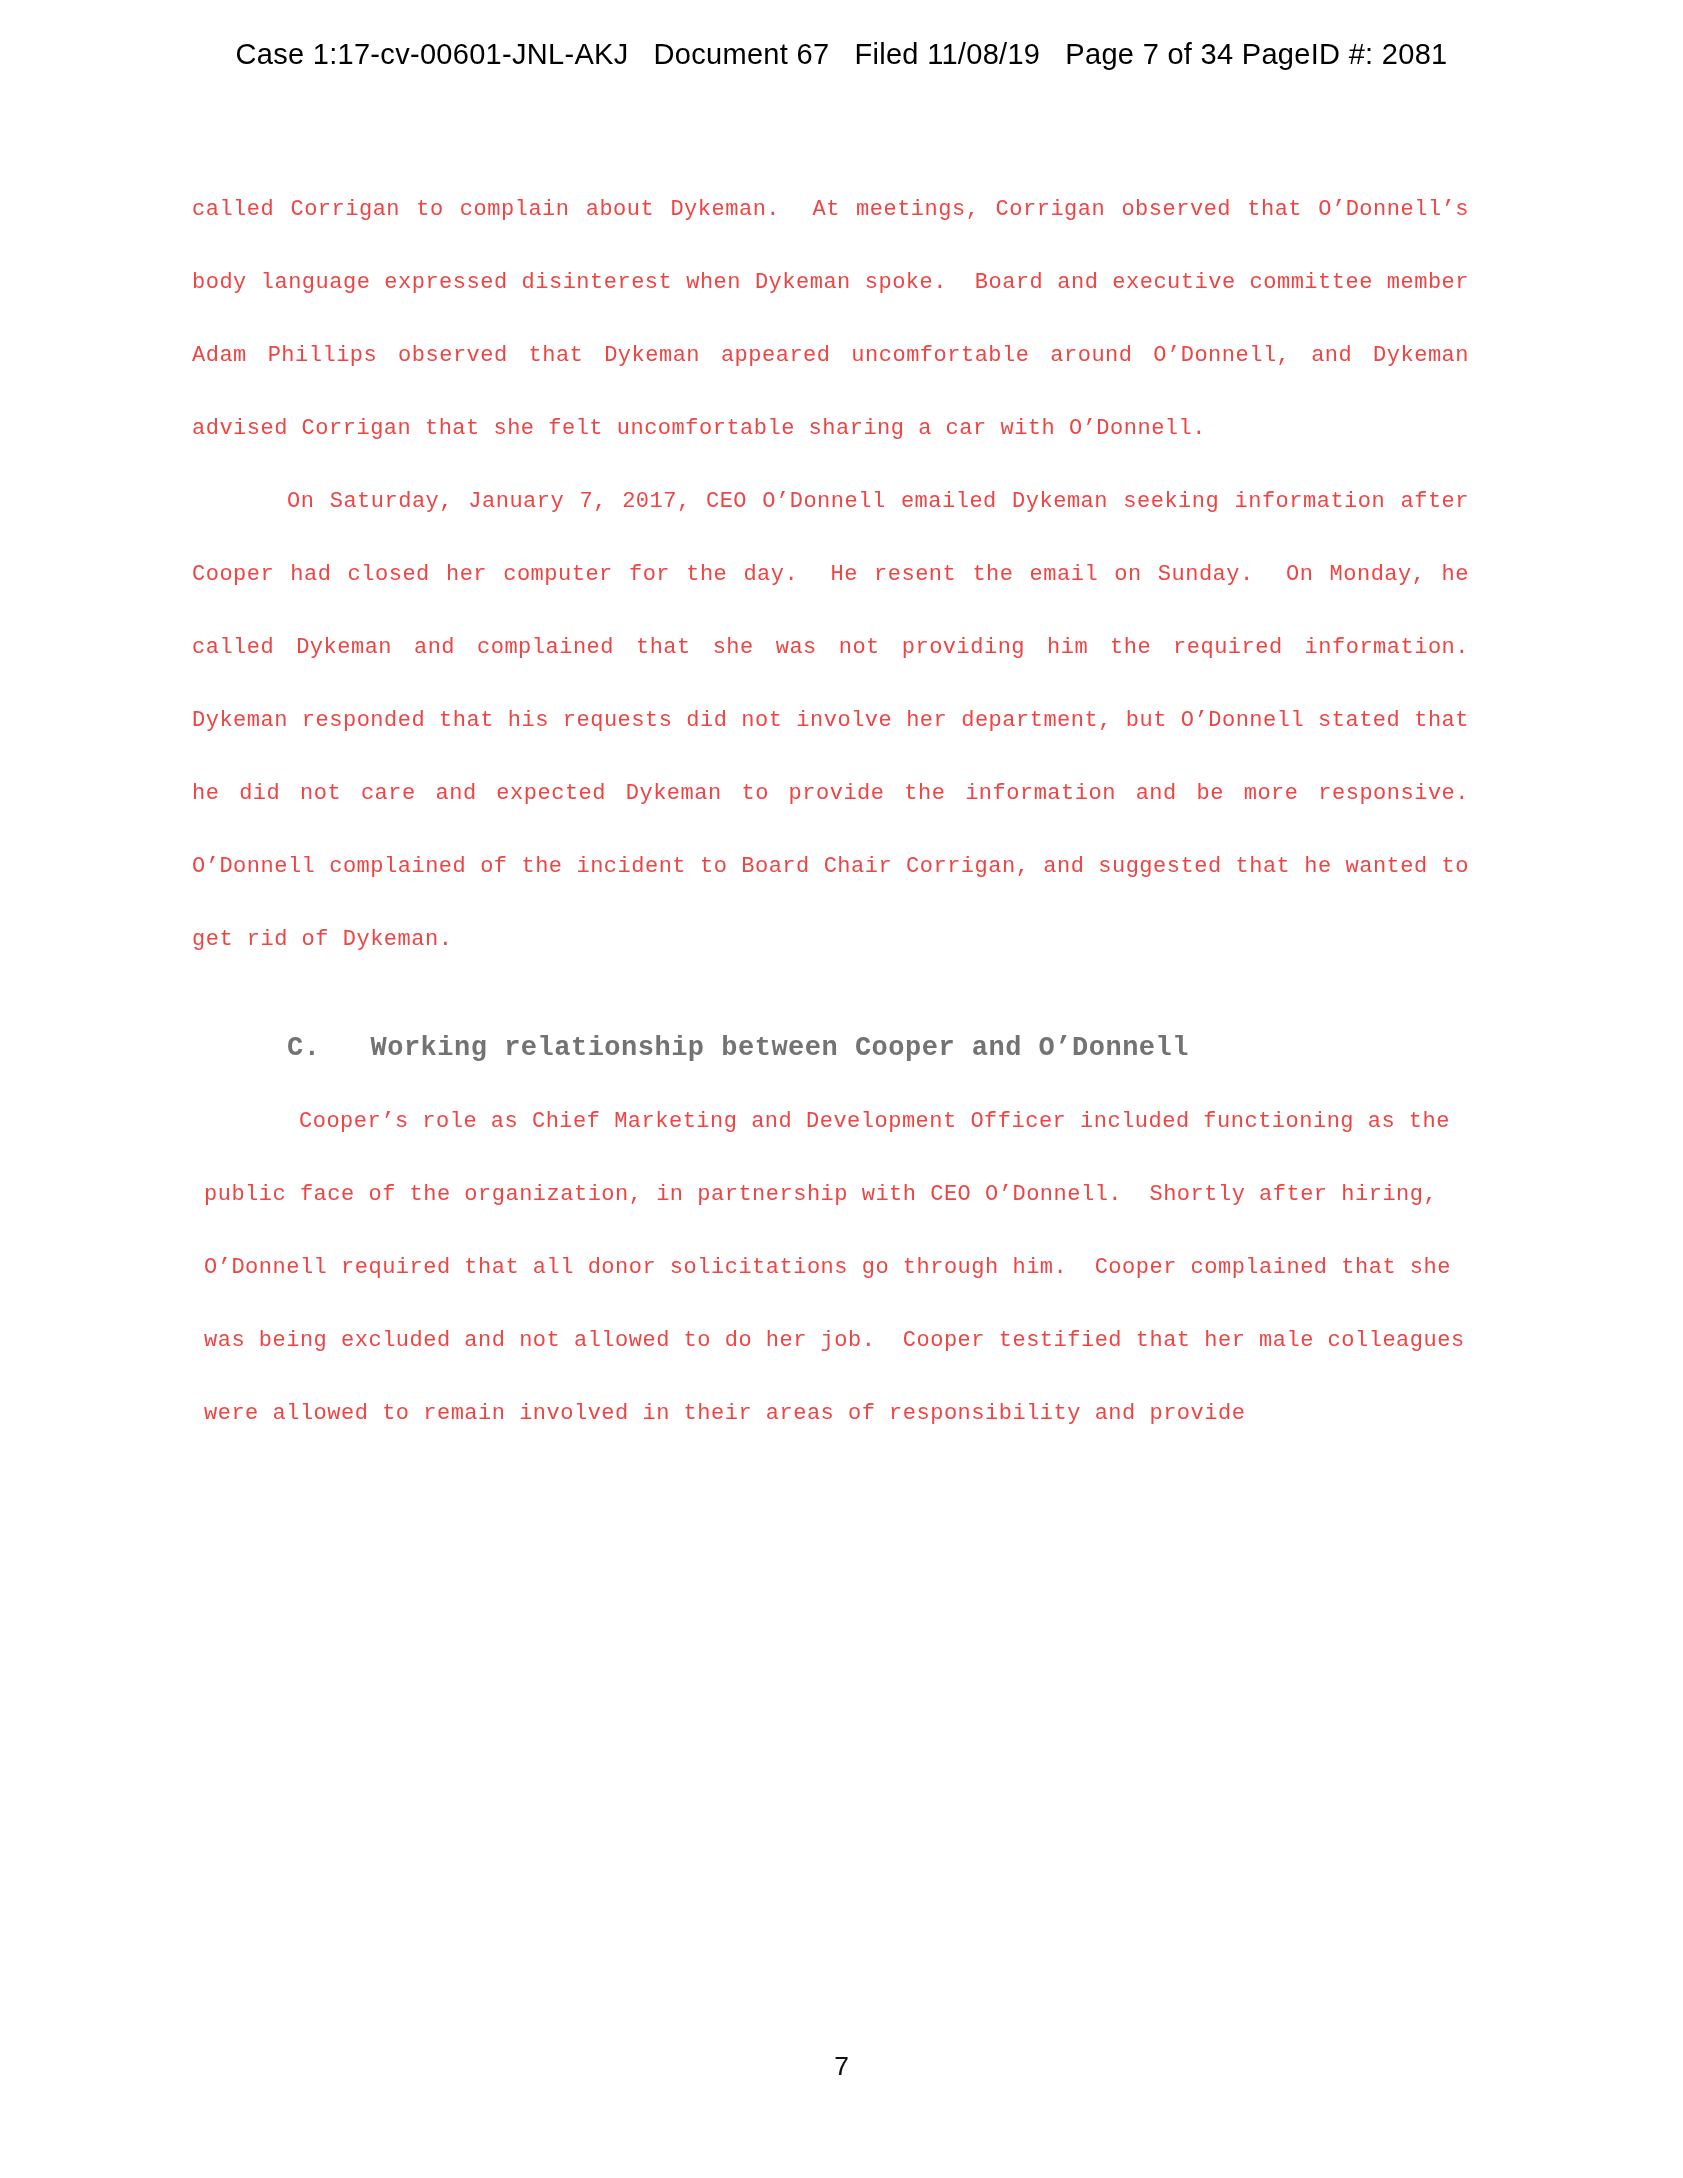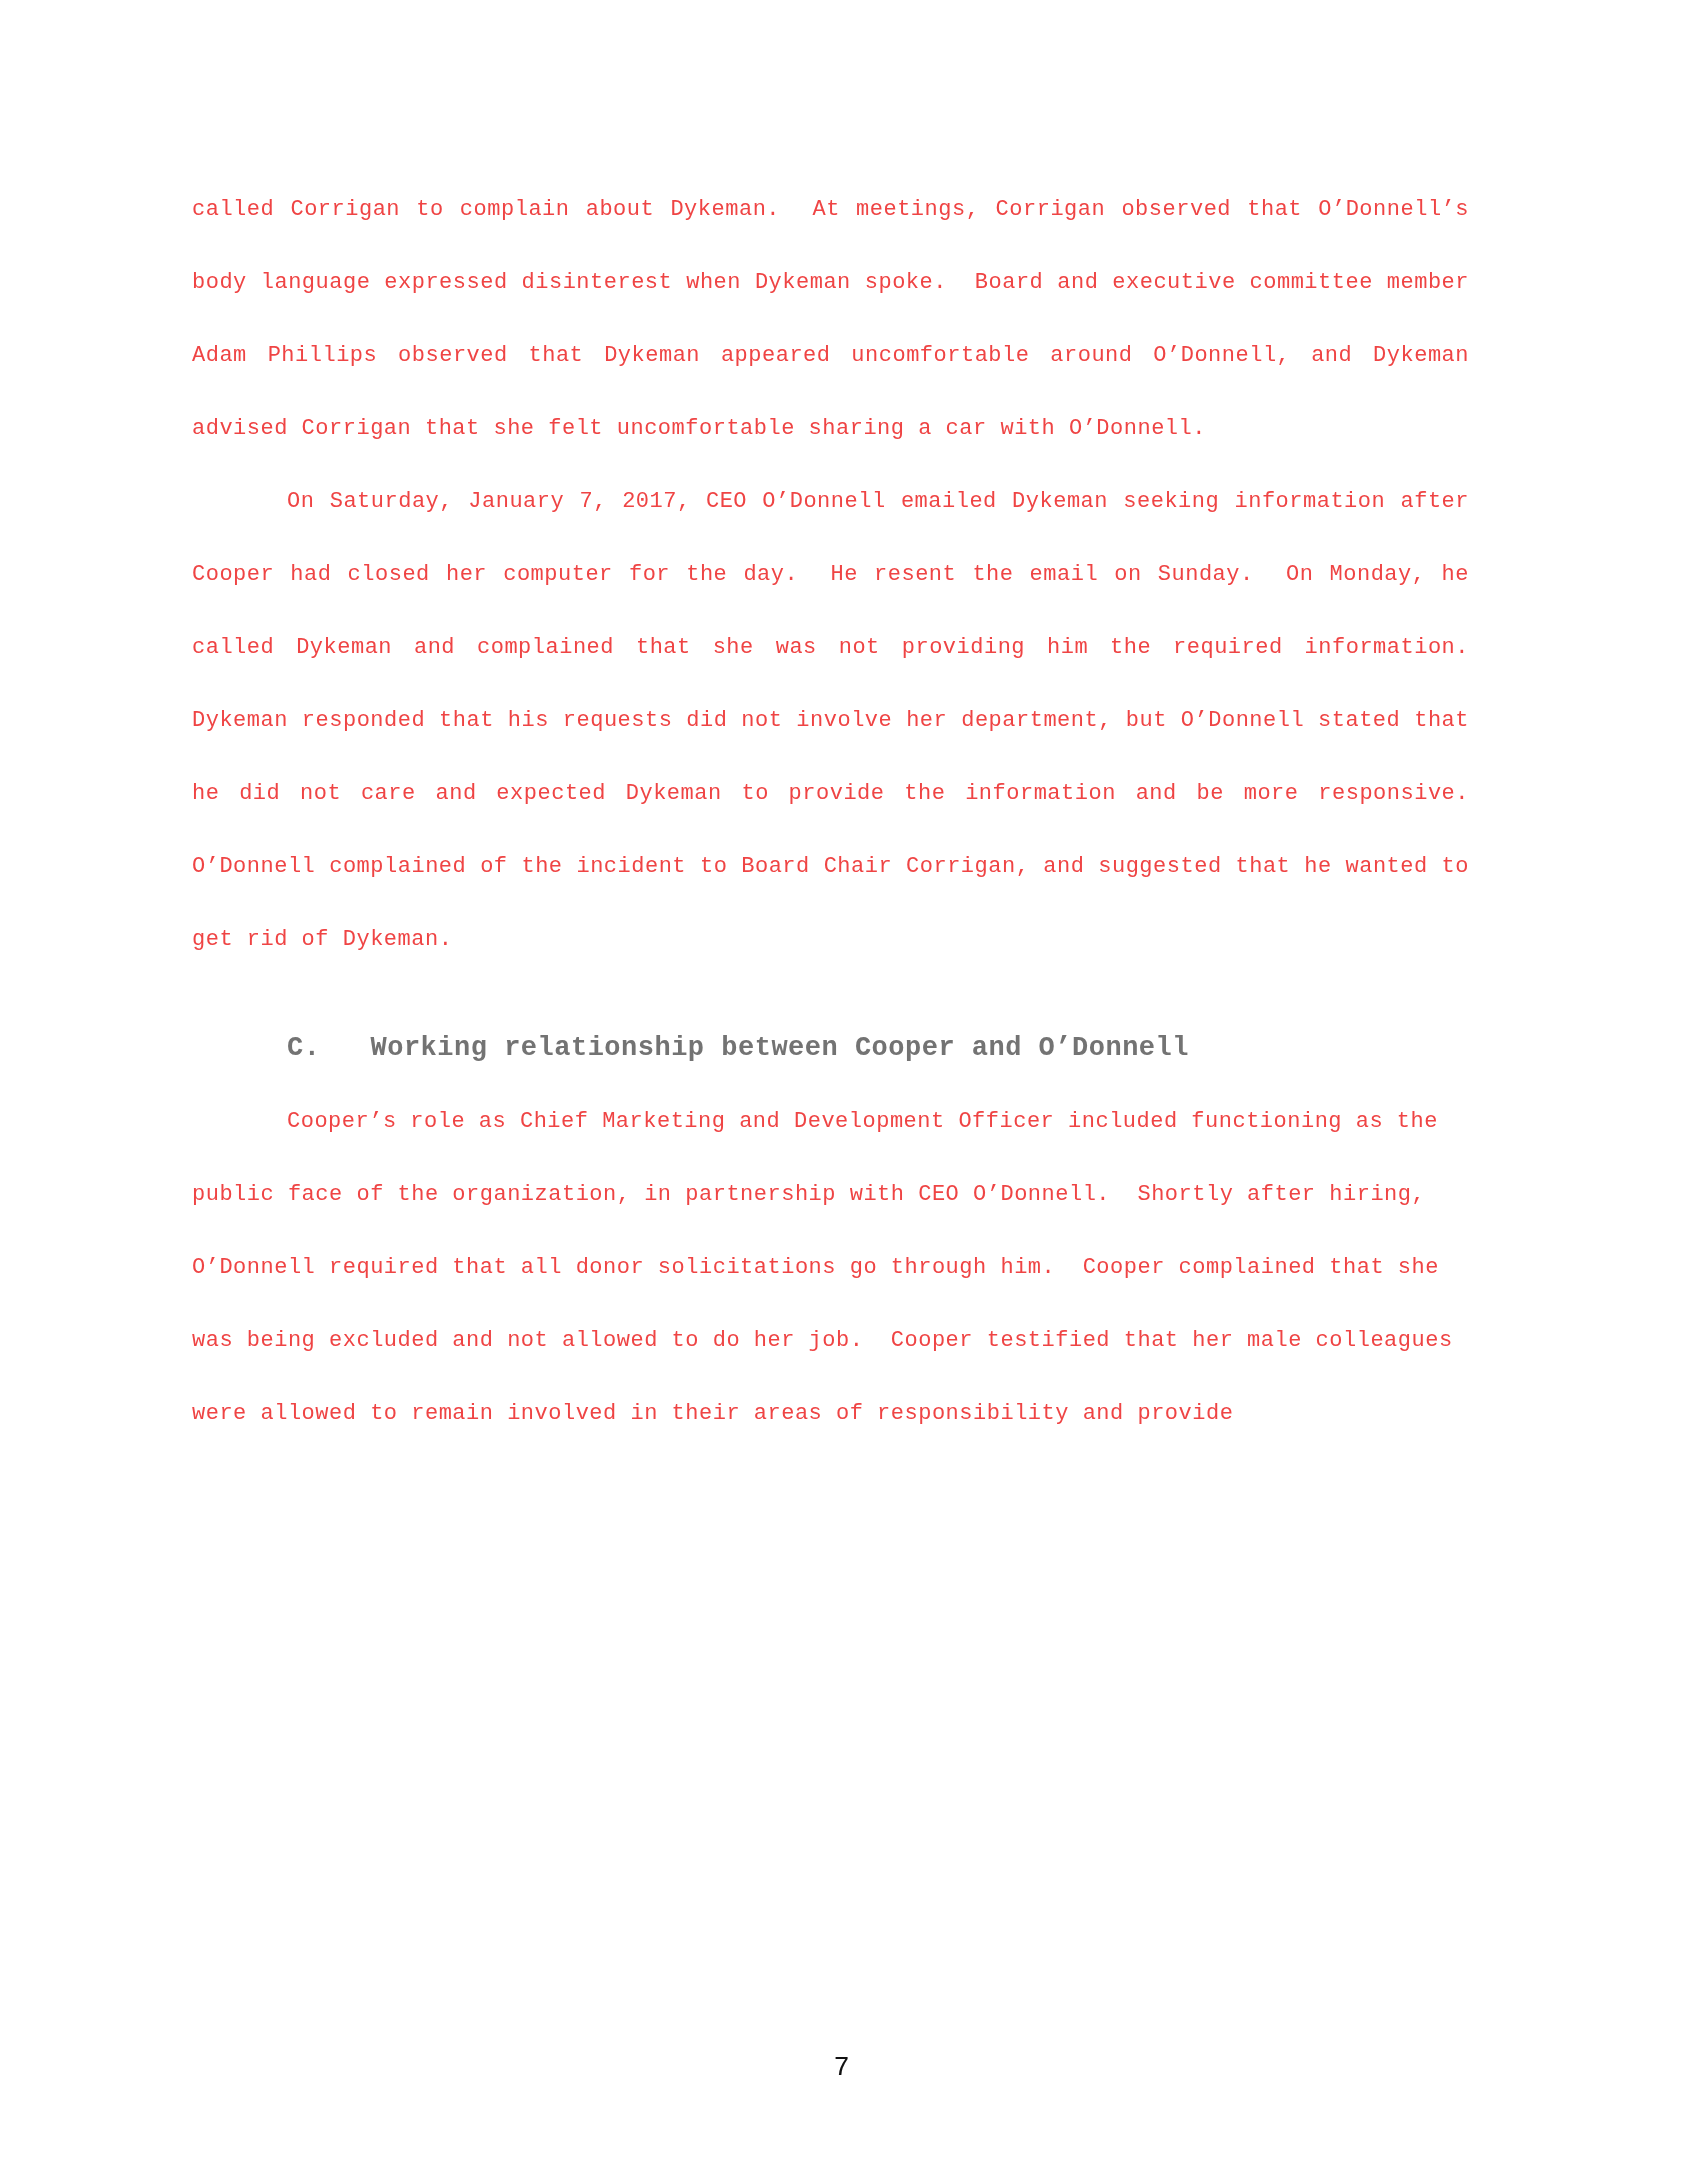--- a/index.html
+++ b/index.html
@@ -44,20 +44,21 @@
     text-align: justify;
     text-justify: inter-character;
     white-space: pre-wrap;
     color: #ef4444;
   }
   p.para.indent {
     text-indent: 95px;
   }
   p.para.last-left {
     text-align: left;
+    margin-left: 12px;
   }
   h3.section-heading {
     margin: 0;
     padding-top: 36px;
     font-family: "Liberation Mono", monospace;
     font-size: 27px;
     font-weight: bold;
     line-height: 73px;
     letter-spacing: 0.5px;
     white-space: pre;
@@ -73,20 +74,21 @@
     font-family: "Liberation Mono", monospace;
     font-size: 27px;
     color: #111111;
   }
 </style>
 </head>
 <body>
 
 <div class="page">
 
+  <div class="header-stamp">Case 1:17-cv-00601-JNL-AKJ   Document 67   Filed 11/08/19   Page 7 of 34 PageID #: 2081</div>
 
   <div class="body-wrap">
 
     <p class="para">called Corrigan to complain about Dykeman.  At meetings, Corrigan observed that O’Donnell’s body language expressed disinterest when Dykeman spoke.  Board and executive committee member Adam Phillips observed that Dykeman appeared uncomfortable around O’Donnell, and Dykeman advised Corrigan that she felt uncomfortable sharing a car with O’Donnell.</p>
 
     <p class="para indent">On Saturday, January 7, 2017, CEO O’Donnell emailed Dykeman seeking information after Cooper had closed her computer for the day.  He resent the email on Sunday.  On Monday, he called Dykeman and complained that she was not providing him the required information.  Dykeman responded that his requests did not involve her department, but O’Donnell stated that he did not care and expected Dykeman to provide the information and be more responsive.  O’Donnell complained of the incident to Board Chair Corrigan, and suggested that he wanted to get rid of Dykeman.</p>
 
     <h3 class="section-heading">C.   Working relationship between Cooper and O’Donnell</h3>
 
     <p class="para indent last-left">Cooper’s role as Chief Marketing and Development Officer included functioning as the public face of the organization, in partnership with CEO O’Donnell.  Shortly after hiring, O’Donnell required that all donor solicitations go through him.  Cooper complained that she was being excluded and not allowed to do her job.  Cooper testified that her male colleagues were allowed to remain involved in their areas of responsibility and provide</p>

